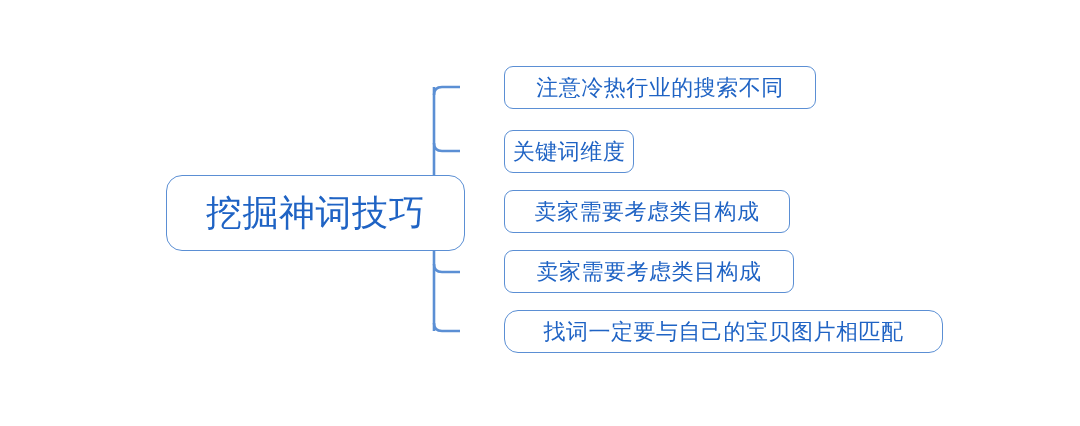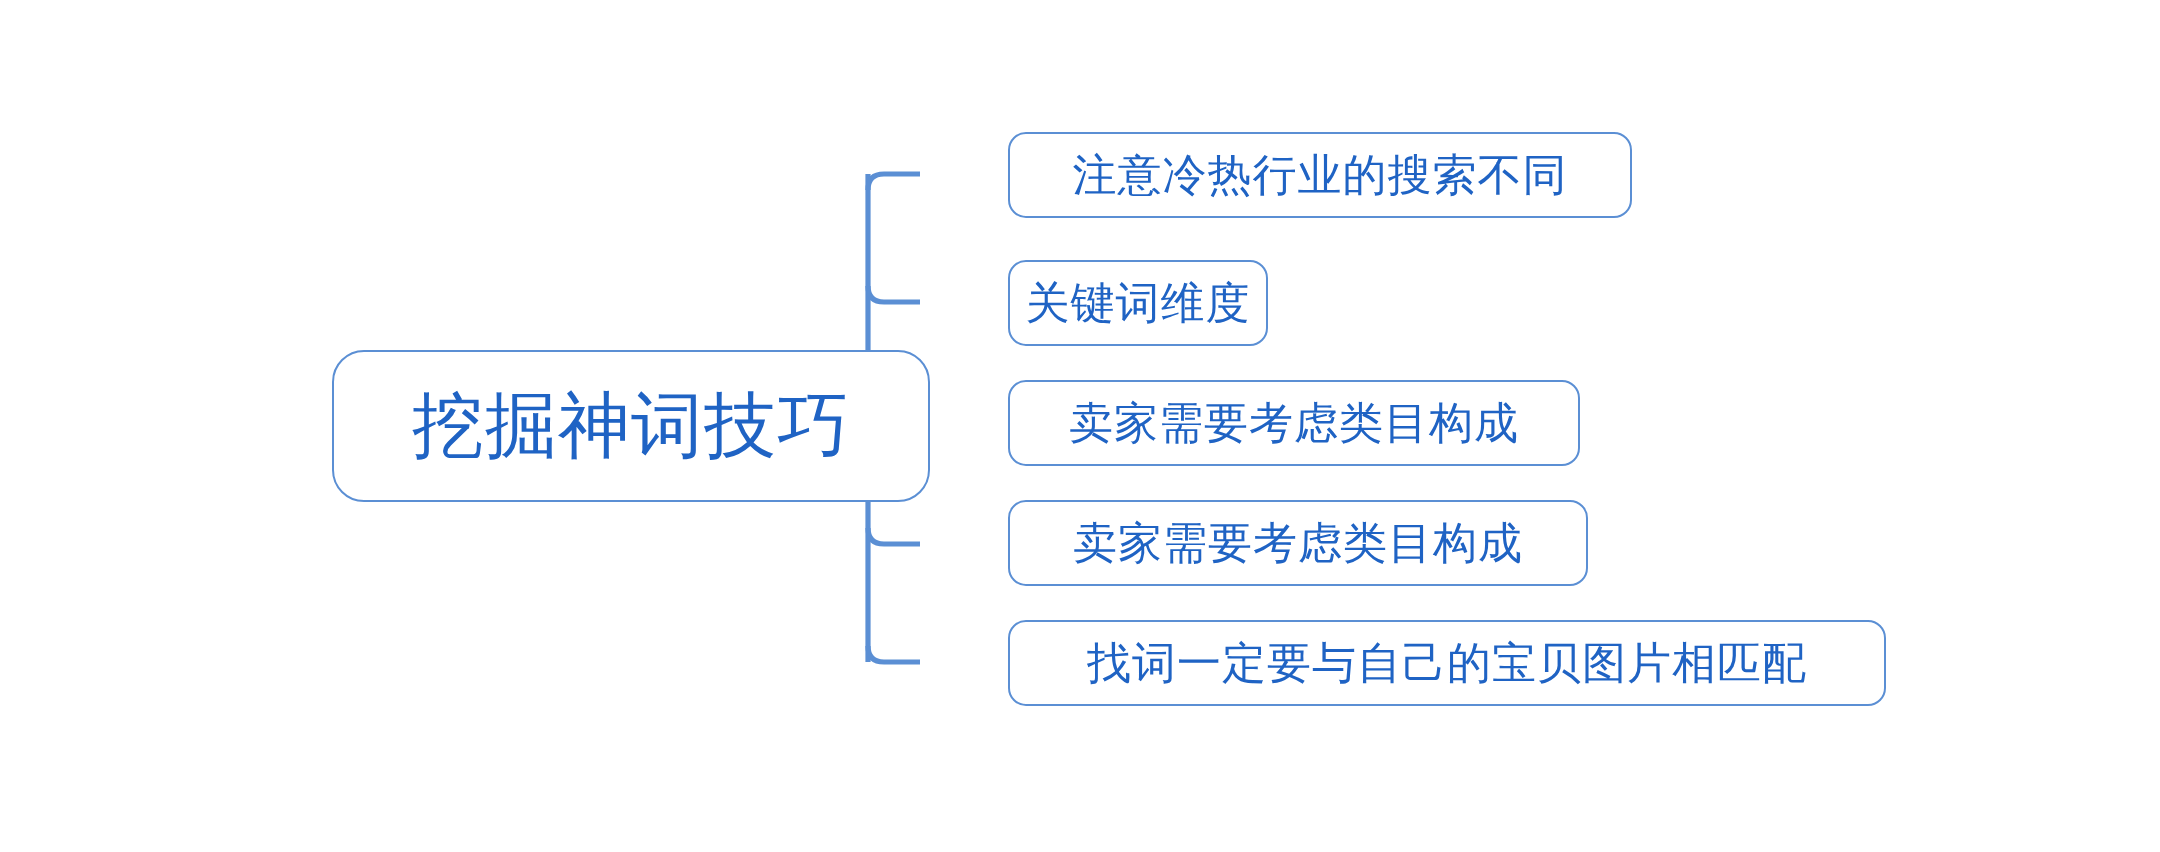--- a/index.html
+++ b/index.html
@@ -59,21 +59,21 @@
   .node.branch .label {
     padding: 0 14px;
   }
   .node.root .label {
     padding: 0 10px;
   }
   #b0 { top: 66px;  width: 312px; }
   #b1 { top: 130px; width: 130px; }
   #b2 { top: 190px; width: 286px; }
   #b3 { top: 250px; width: 290px; text-align: right; }
-  #b4 { top: 310px; width: 439px; }
+  #b4 { top: 310px; width: 439px; border-radius: 14px; }
 </style>
 </head>
 <body>
 
 <div id="mindmap">
 
   <svg id="connector-layer" viewBox="0 0 1080 426" width="1080" height="426" xmlns="http://www.w3.org/2000/svg">
     <g fill="none" stroke="#5b8fd4" stroke-width="2.6" stroke-linecap="butt">
 
       <path d="M421,213 L434,213"></path>

